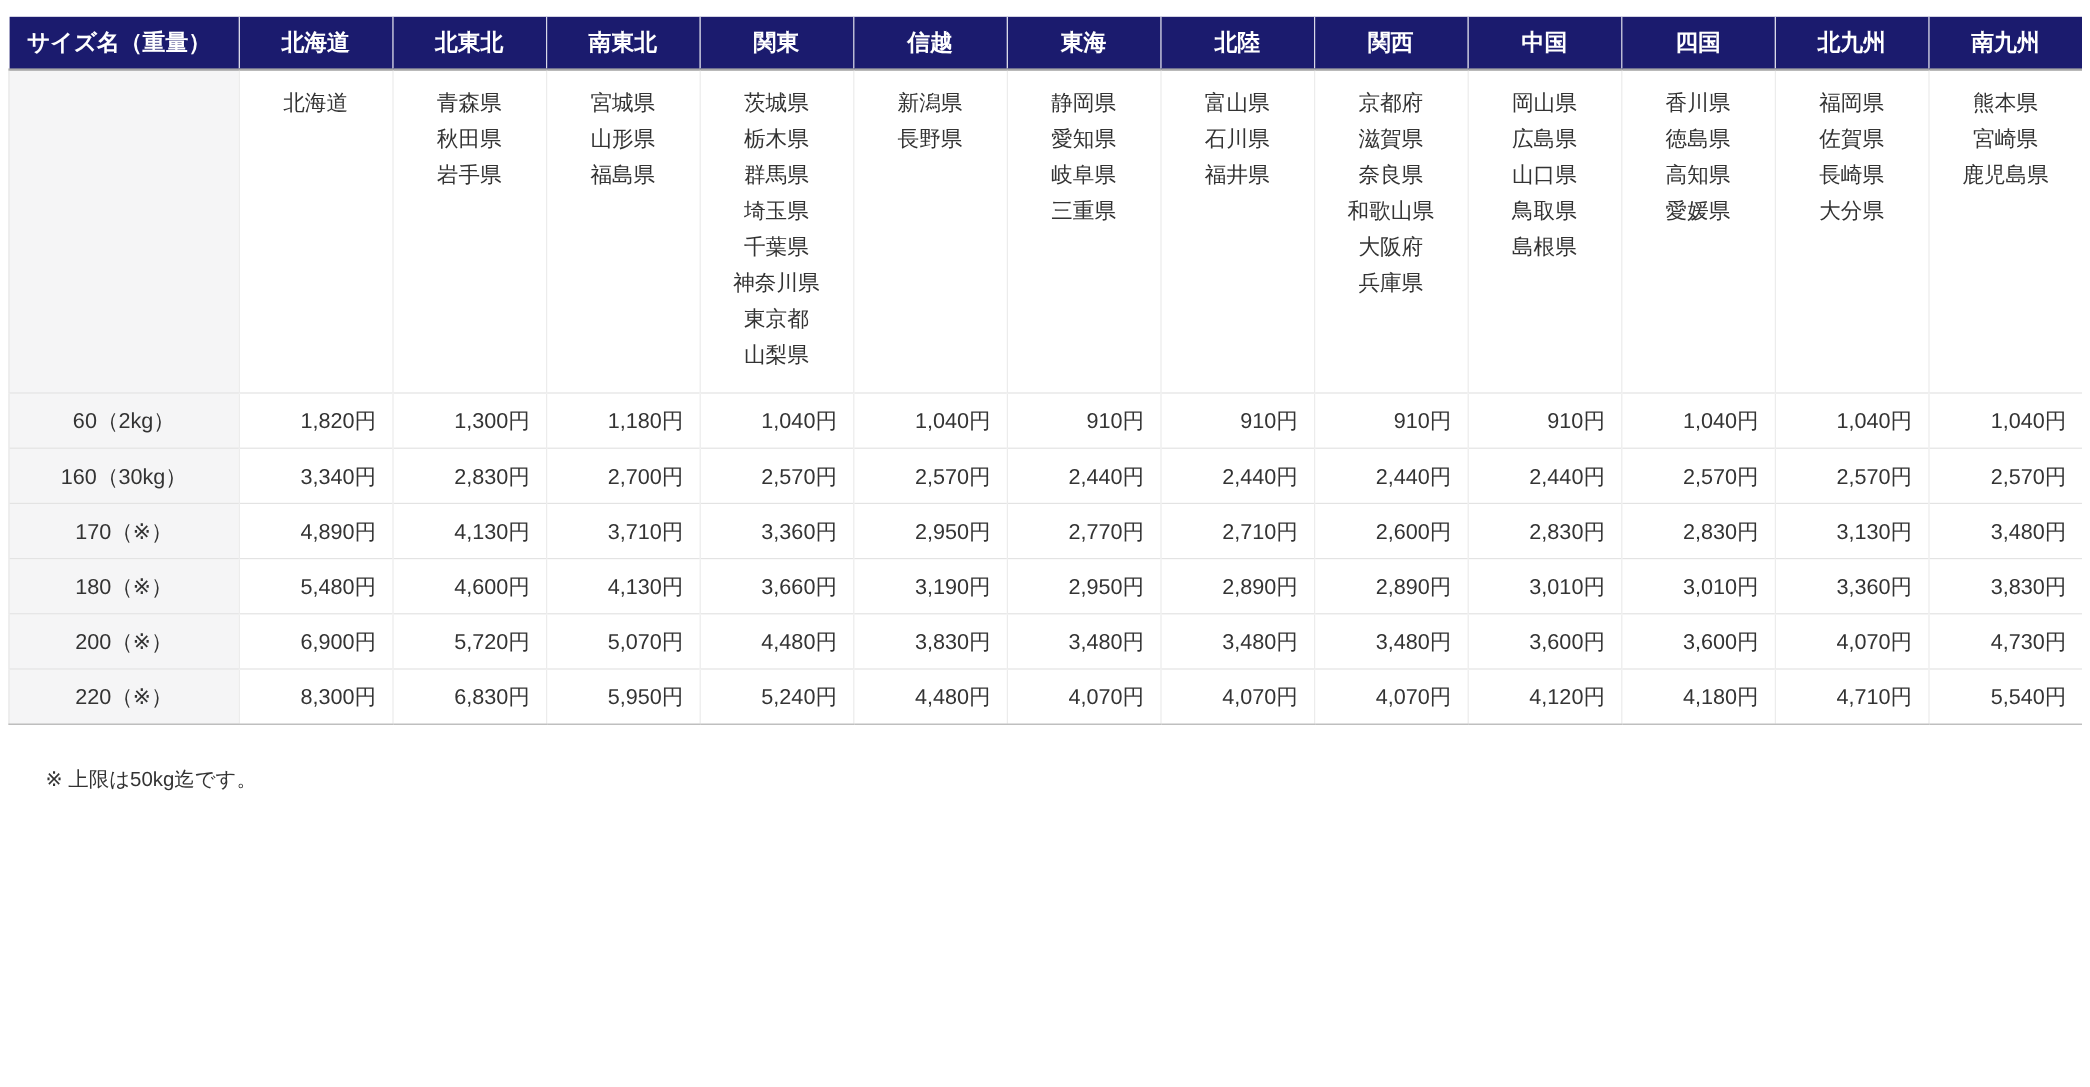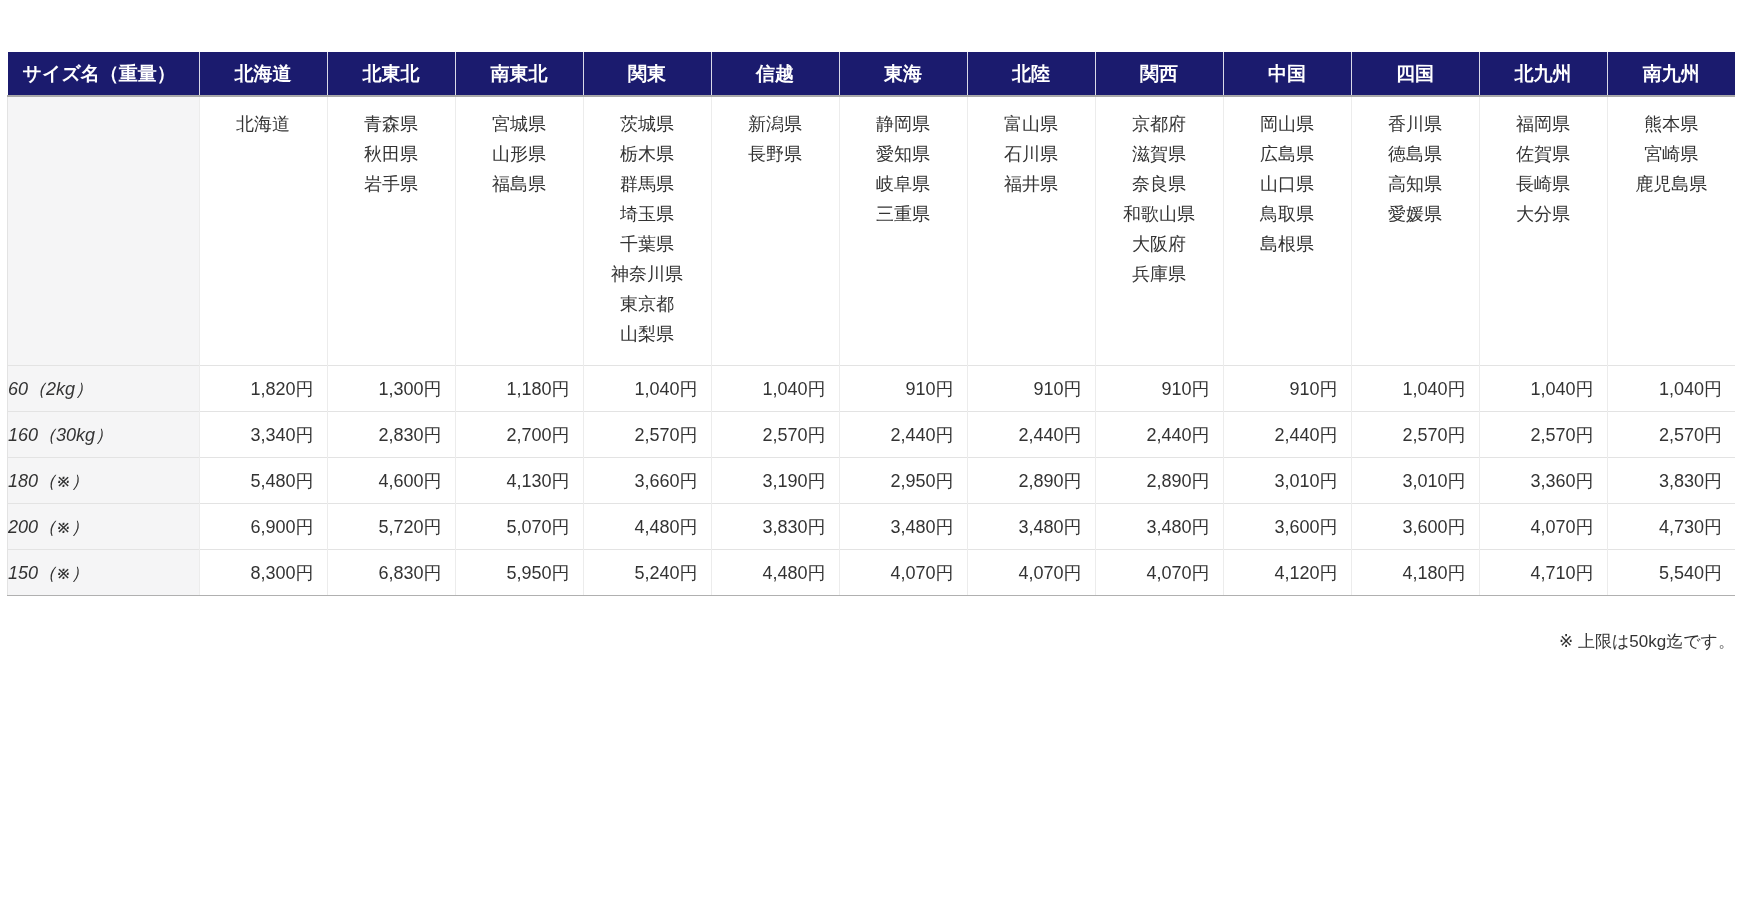--- a/index.html
+++ b/index.html
@@ -17,21 +17,20 @@
   body{
     width:1742px;height:906px;overflow:hidden;
     font-family:"Liberation Sans","DejaVu Sans",sans-serif;
     color:var(--body-text);
   }
   .wrap{padding:14px 7px 0 7px;}
   table{
     border-collapse:collapse;
     table-layout:fixed;
     width:1728px;
-    margin-top:38px;
   }
   thead th{
     background:var(--header-bg);
     color:var(--header-text);
     font-size:19px;
     font-weight:700;
     height:43px;
     text-align:center;
     border-bottom:2px solid var(--head-bottom);
     padding:0;
@@ -57,32 +56,31 @@
   tr.size-row{height:46px;}
   tr.size-row td{
     border-top:1px solid var(--row-border);
     border-left:1px solid var(--col-border);
     font-size:18px;
     padding:0;
   }
   tr.size-row:last-child td{border-bottom:1px solid var(--table-bottom);}
   td.size-label{
     background:var(--label-bg);
+    text-align:center;
     border-left:1px solid var(--row-border) !important;
-    font-style:italic;
   }
   td.price{
     text-align:right;
     padding-right:13px !important;
   }
   .footnote{
     margin:34px 0 0 31px;
     font-size:17px;
     color:var(--body-text);
-    text-align:right;
   }
 </style>
 </head>
 <body>
 
 <div class="wrap">
   <table>
     <thead>
       <tr>
         <th class="corner">サイズ名（重量）</th>
@@ -199,20 +197,35 @@
           <td class="price">2,700円</td>
           <td class="price">2,570円</td>
           <td class="price">2,570円</td>
           <td class="price">2,440円</td>
           <td class="price">2,440円</td>
           <td class="price">2,440円</td>
           <td class="price">2,440円</td>
           <td class="price">2,570円</td>
           <td class="price">2,570円</td>
           <td class="price">2,570円</td>
+        </tr>
+        <tr class="size-row">
+          <td class="size-label">170（※）</td>
+          <td class="price">4,890円</td>
+          <td class="price">4,130円</td>
+          <td class="price">3,710円</td>
+          <td class="price">3,360円</td>
+          <td class="price">2,950円</td>
+          <td class="price">2,770円</td>
+          <td class="price">2,710円</td>
+          <td class="price">2,600円</td>
+          <td class="price">2,830円</td>
+          <td class="price">2,830円</td>
+          <td class="price">3,130円</td>
+          <td class="price">3,480円</td>
         </tr>
         <tr class="size-row">
           <td class="size-label">180（※）</td>
           <td class="price">5,480円</td>
           <td class="price">4,600円</td>
           <td class="price">4,130円</td>
           <td class="price">3,660円</td>
           <td class="price">3,190円</td>
           <td class="price">2,950円</td>
           <td class="price">2,890円</td>
@@ -231,21 +244,21 @@
           <td class="price">3,830円</td>
           <td class="price">3,480円</td>
           <td class="price">3,480円</td>
           <td class="price">3,480円</td>
           <td class="price">3,600円</td>
           <td class="price">3,600円</td>
           <td class="price">4,070円</td>
           <td class="price">4,730円</td>
         </tr>
         <tr class="size-row">
-          <td class="size-label">150（※）</td>
+          <td class="size-label">220（※）</td>
           <td class="price">8,300円</td>
           <td class="price">6,830円</td>
           <td class="price">5,950円</td>
           <td class="price">5,240円</td>
           <td class="price">4,480円</td>
           <td class="price">4,070円</td>
           <td class="price">4,070円</td>
           <td class="price">4,070円</td>
           <td class="price">4,120円</td>
           <td class="price">4,180円</td>

